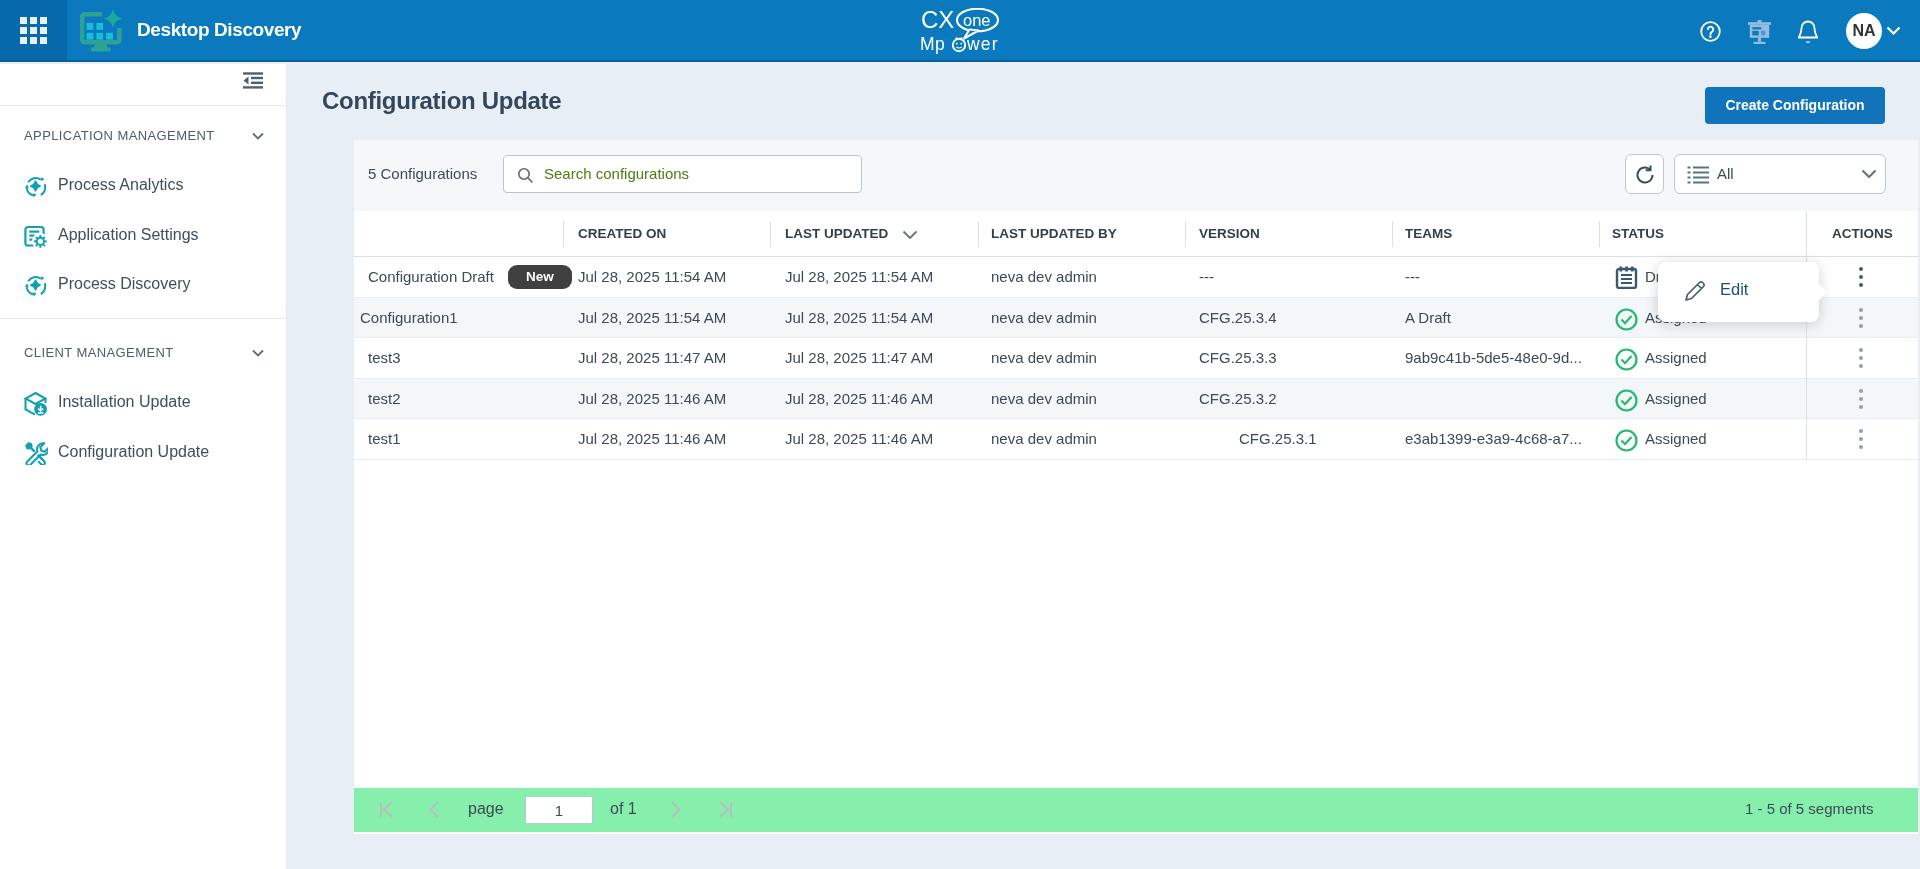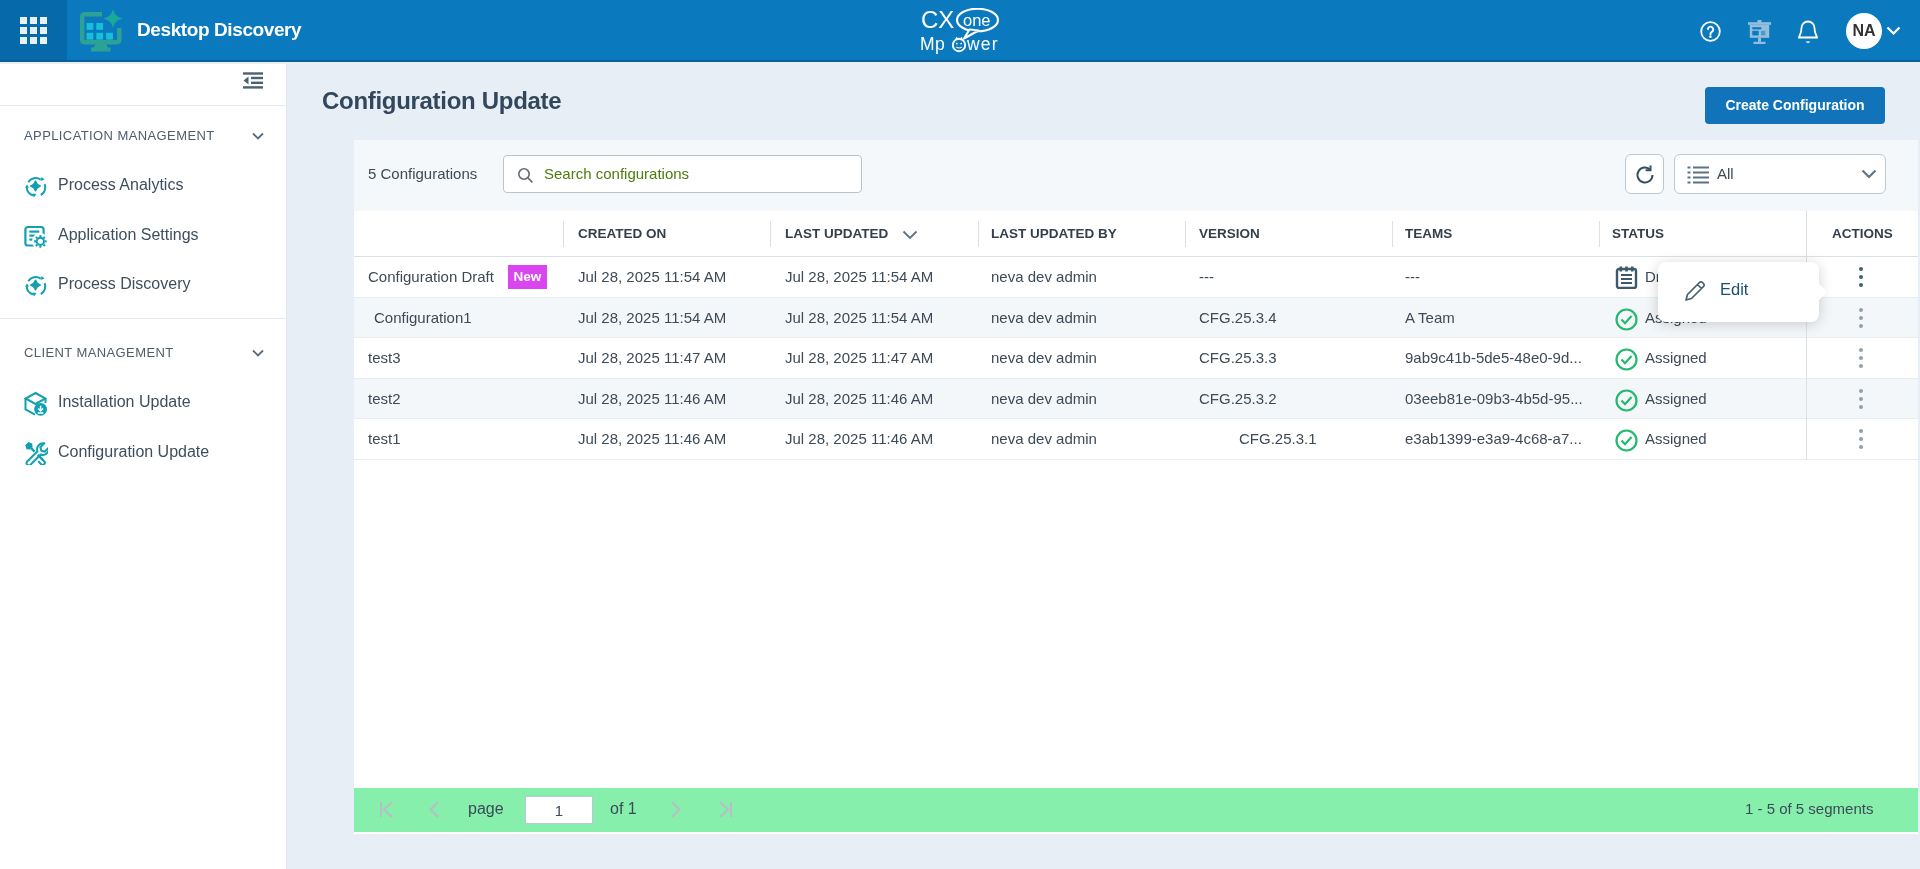--- a/index.html
+++ b/index.html
@@ -112,21 +112,21 @@
       <div class="th" style="left:845px">VERSION</div>
       <div class="thsep" style="left:1038px"></div>
       <div class="th" style="left:1051px">TEAMS</div>
       <div class="thsep" style="left:1245px"></div>
       <div class="th" style="left:1258px">STATUS</div>
       <div class="th" style="left:1478px">ACTIONS</div>
     </div>
     <div id="rows">
         <div class="row" style="top:117px;border-bottom:1px solid #e8edf1">
           <div class="cell" style="left:14px">Configuration Draft</div>
-          <div class="abs" style="left:154px;top:8px;width:39px;height:24px;background:#d946ef;border-radius:0;color:#fff;font-size:13.5px;font-weight:bold;text-align:center;line-height:24px;">New</div>
+          <div class="abs" style="left:154px;top:8px;width:64px;height:24px;background:#404040;border-radius:9px;color:#fff;font-size:13.5px;font-weight:bold;text-align:center;line-height:24px;">New</div>
           <div class="cell" style="left:224px">Jul 28, 2025 11:54 AM</div>
           <div class="cell" style="left:431px">Jul 28, 2025 11:54 AM</div>
           <div class="cell" style="left:637px">neva dev admin</div>
           <div class="cell" style="left:845px">---</div>
           <div class="cell" style="left:1051px">---</div>
           <svg class="abs" style="left:1261px;top:9px" width="23" height="23" viewBox="0 0 23 23">
             <rect x="2" y="3" width="19" height="19" rx="2" fill="none" stroke="#3d5a6b" stroke-width="2.4"></rect>
             <g stroke="#3d5a6b" stroke-width="2">
               <line x1="6" y1="9" x2="17" y2="9"></line>
               <line x1="6" y1="13" x2="17" y2="13"></line>
@@ -139,26 +139,26 @@
             </g>
           </svg>
           <div class="cell" style="left:1291px">Draft</div>
           <div class="dots dark">
             <span></span>
             <span></span>
             <span></span>
           </div>
         </div>
         <div class="row alt" style="top:157.5px;border-bottom:1px solid #e8edf1">
-          <div class="cell" style="left:20px">Configuration1</div>
+          <div class="cell" style="left:6px">Configuration1</div>
           <div class="cell" style="left:224px">Jul 28, 2025 11:54 AM</div>
           <div class="cell" style="left:431px">Jul 28, 2025 11:54 AM</div>
           <div class="cell" style="left:637px">neva dev admin</div>
           <div class="cell" style="left:845px">CFG.25.3.4</div>
-          <div class="cell" style="left:1051px">A Team</div>
+          <div class="cell" style="left:1051px">A Draft</div>
           <svg class="abs" style="left:1261px;top:10px" width="23" height="23" viewBox="0 0 23 23">
             <circle cx="11.5" cy="11.5" r="10" fill="none" stroke="#24b96f" stroke-width="2.2"></circle>
             <path d="M6.5 11.5 l3.5 3.7 L16.5 8" fill="none" stroke="#24b96f" stroke-width="2.2"></path>
           </svg>
           <div class="cell" style="left:1291px">Assigned</div>
           <div class="dots">
             <span></span>
             <span></span>
             <span></span>
           </div>
@@ -180,21 +180,20 @@
             <span></span>
             <span></span>
           </div>
         </div>
         <div class="row alt" style="top:238.5px;border-bottom:1px solid #e8edf1">
           <div class="cell" style="left:14px">test2</div>
           <div class="cell" style="left:224px">Jul 28, 2025 11:46 AM</div>
           <div class="cell" style="left:431px">Jul 28, 2025 11:46 AM</div>
           <div class="cell" style="left:637px">neva dev admin</div>
           <div class="cell" style="left:845px">CFG.25.3.2</div>
-          <div class="cell" style="left:1051px">03eeb81e-09b3-4b5d-95...</div>
           <svg class="abs" style="left:1261px;top:10px" width="23" height="23" viewBox="0 0 23 23">
             <circle cx="11.5" cy="11.5" r="10" fill="none" stroke="#24b96f" stroke-width="2.2"></circle>
             <path d="M6.5 11.5 l3.5 3.7 L16.5 8" fill="none" stroke="#24b96f" stroke-width="2.2"></path>
           </svg>
           <div class="cell" style="left:1291px">Assigned</div>
           <div class="dots">
             <span></span>
             <span></span>
             <span></span>
           </div>

